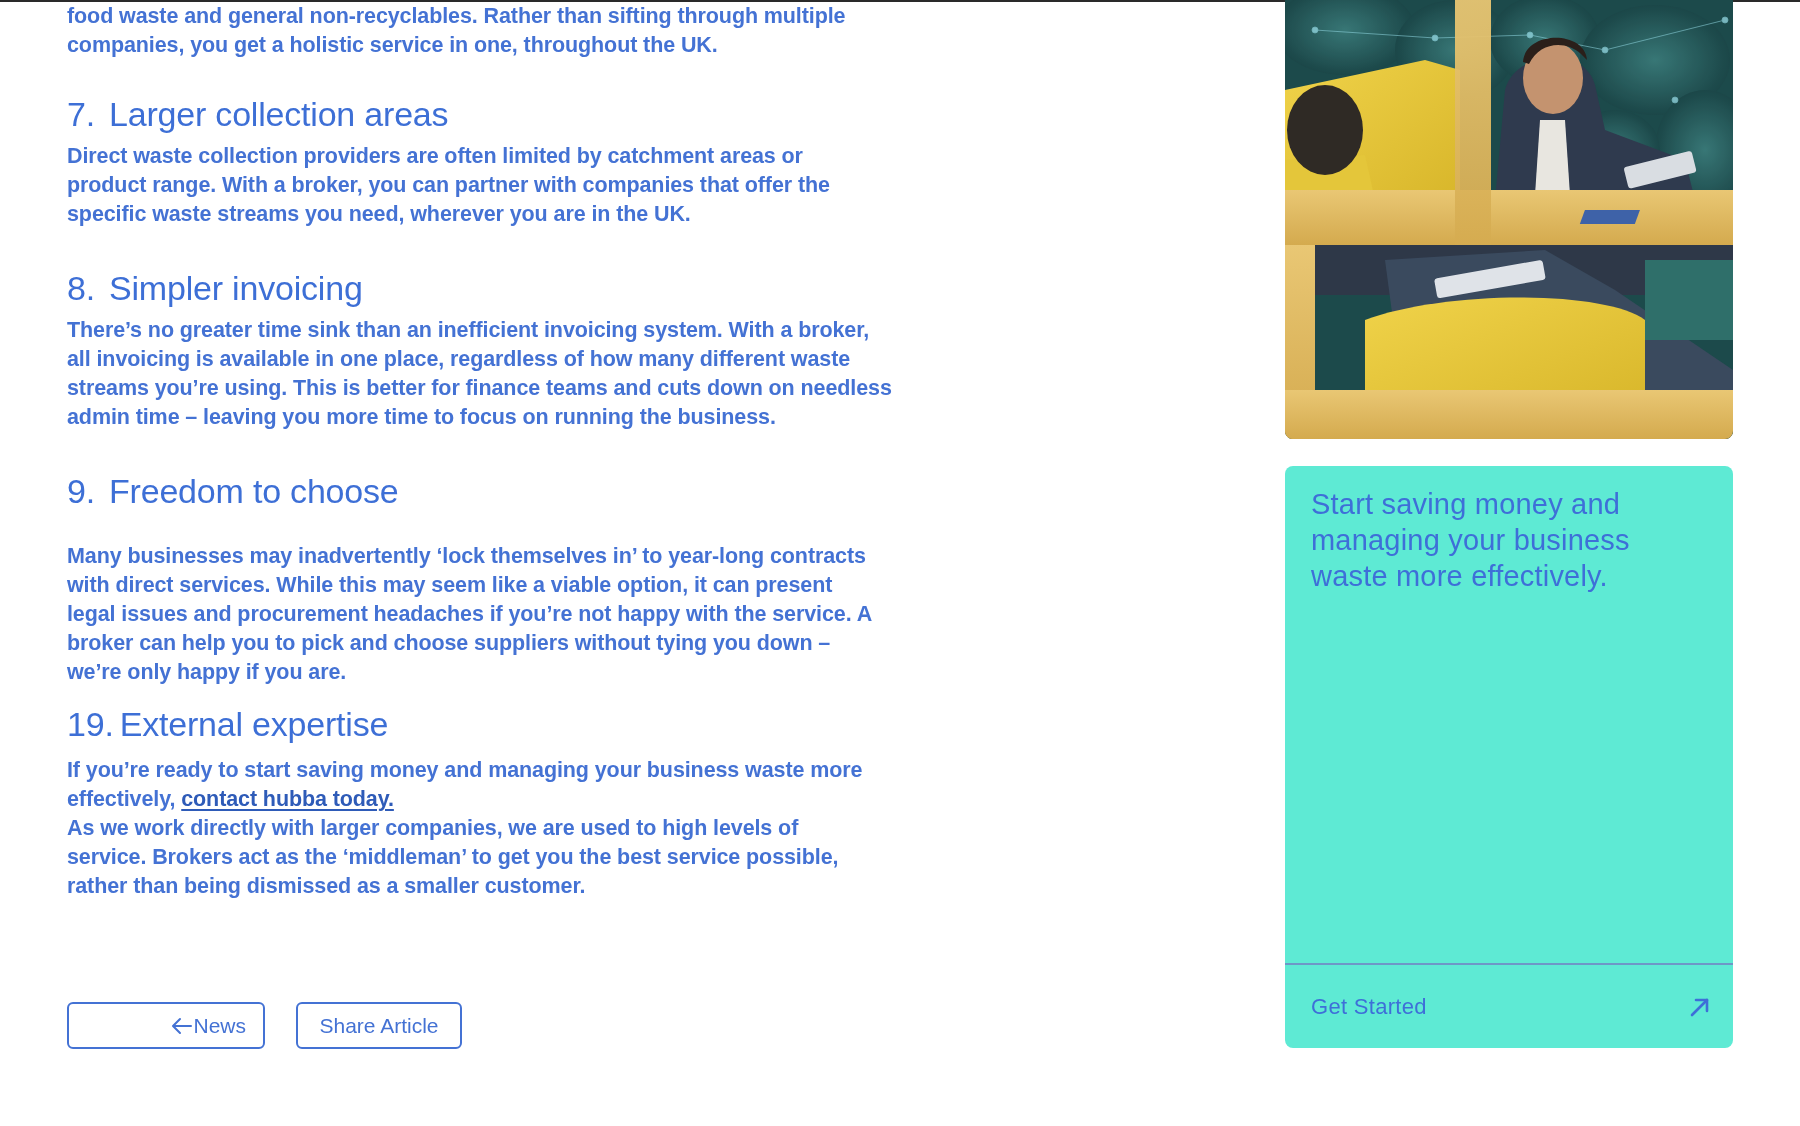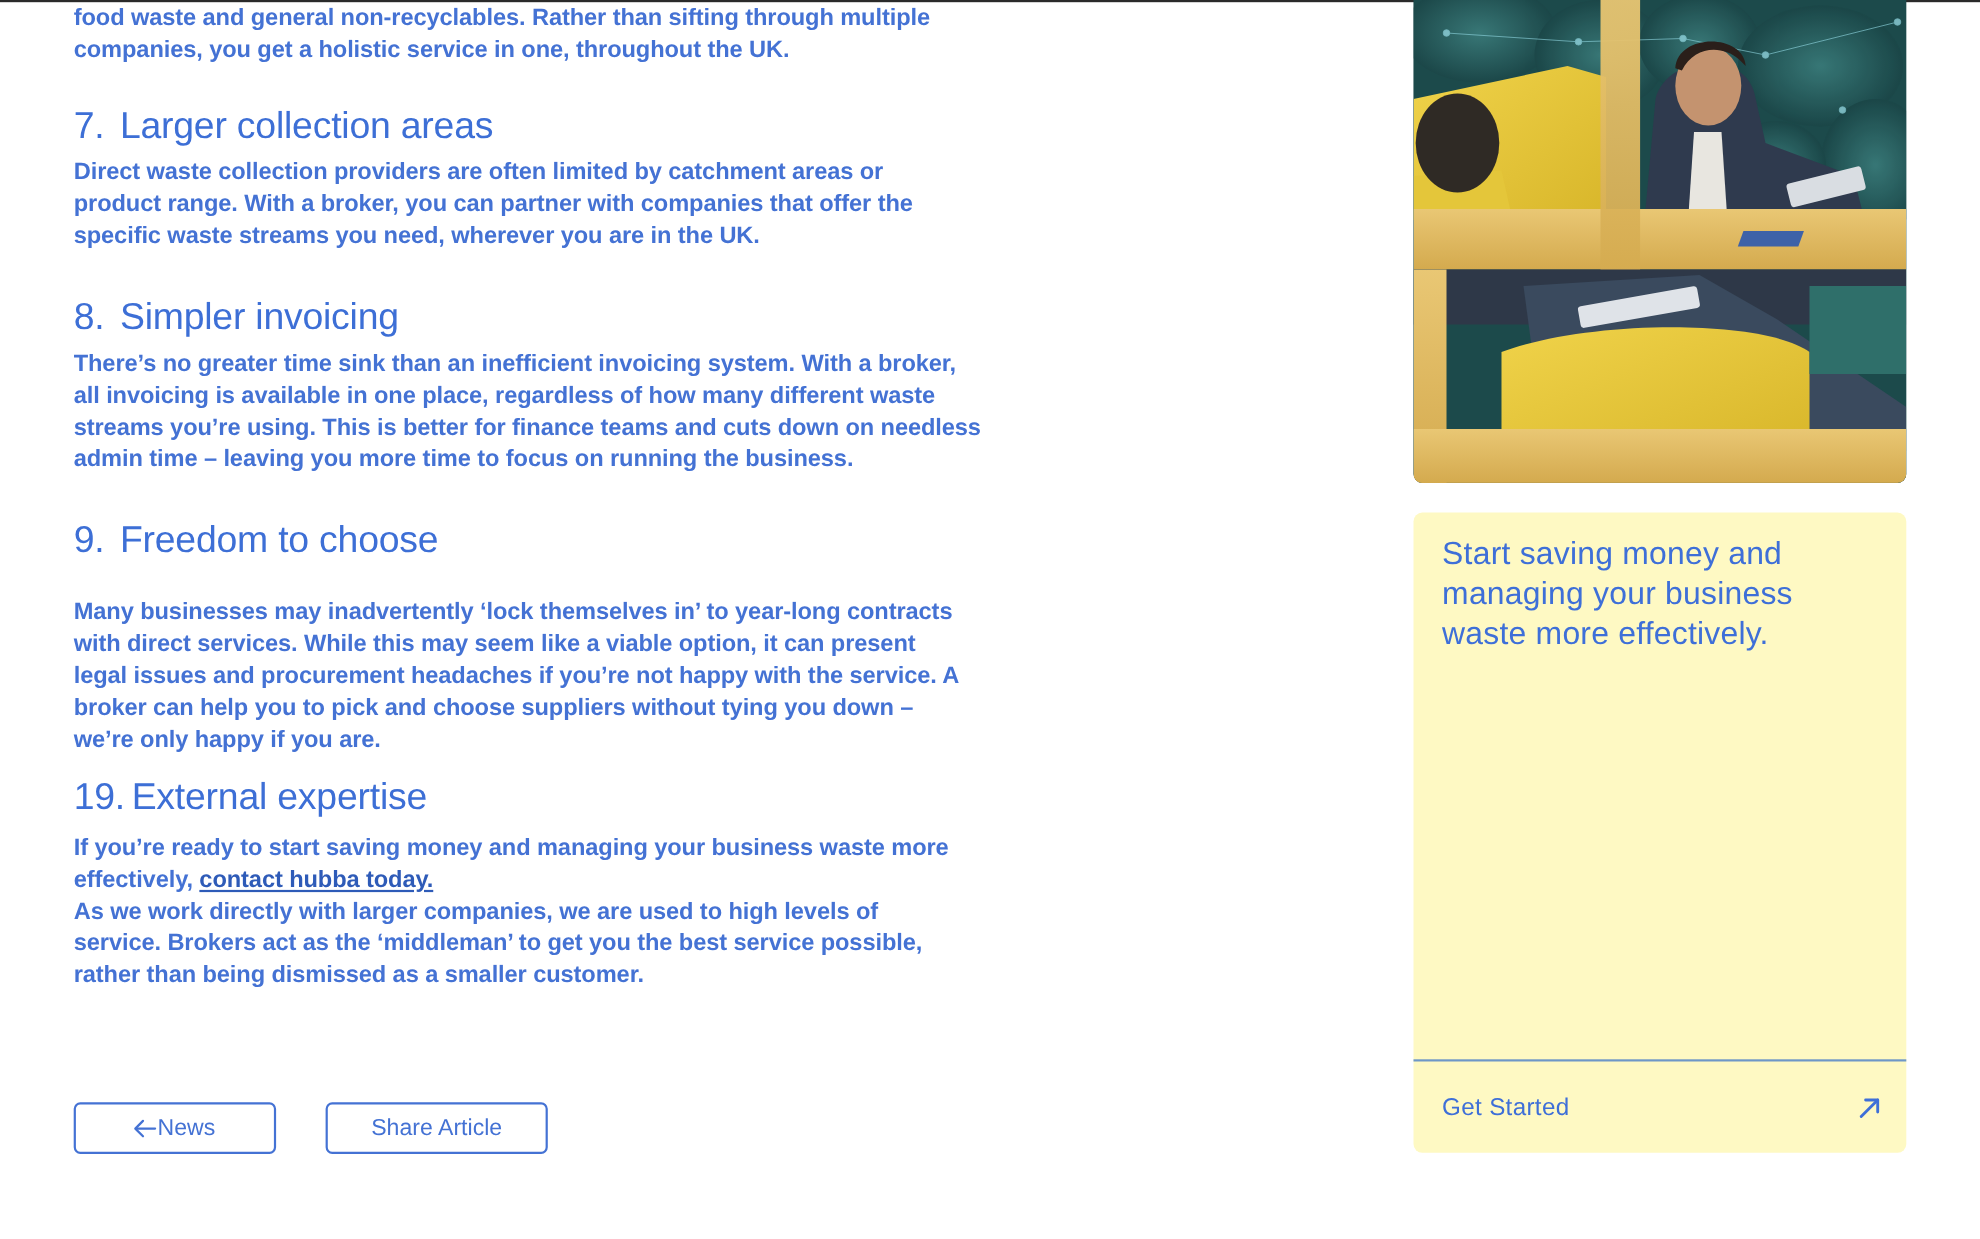--- a/index.html
+++ b/index.html
@@ -25,32 +25,32 @@
     }
     .section h2 .num { display: inline-block; min-width: 42px; }
     .section h2 .num.wide { min-width: 0; margin-right: 6px; }
     a.inline-link { color: #2e5bb8; text-decoration: underline; text-underline-offset: 3px; }
 
     .btn {
       position: absolute; top: 1002px; height: 47px; border: 2px solid #4472d4; border-radius: 6px;
       background: #fff; color: #4472d4; font-size: 21px; display: flex; align-items: center;
       font-family: "Liberation Sans", "DejaVu Sans", sans-serif; cursor: pointer;
     }
-    .btn-news { left: 67px; width: 184px; justify-content: center; padding: 0 17px 0 16px; }
-    .btn-share { left: 296px; width: 202px; justify-content: center; }
+    .btn-news { left: 67px; width: 198px; justify-content: flex-end; padding: 0 17px 0 16px; }
+    .btn-share { left: 296px; width: 166px; justify-content: center; }
     .arrow-left { width: 22px; height: 18px; }
 
     .photo {
       position: absolute; left: 1285px; top: -10px; width: 448px; height: 449px; border-radius: 8px;
       overflow: hidden; background: #1f4b4c;
     }
     .photo svg { display: block; }
 
     .cta {
-      position: absolute; left: 1285px; top: 466px; width: 448px; height: 582px; background: #fef9c3;
+      position: absolute; left: 1285px; top: 466px; width: 448px; height: 582px; background: #5eead4;
       border-radius: 8px;
     }
     .cta-title {
       position: absolute; left: 26px; top: 20px; width: 400px; font-size: 29px; line-height: 36px;
       color: #3e6fd8; letter-spacing: 0.2px;
     }
     .cta-divider {
       position: absolute; left: 0; top: 497px; width: 448px; height: 2px; background: #6e97c7;
     }
     .cta-link {

